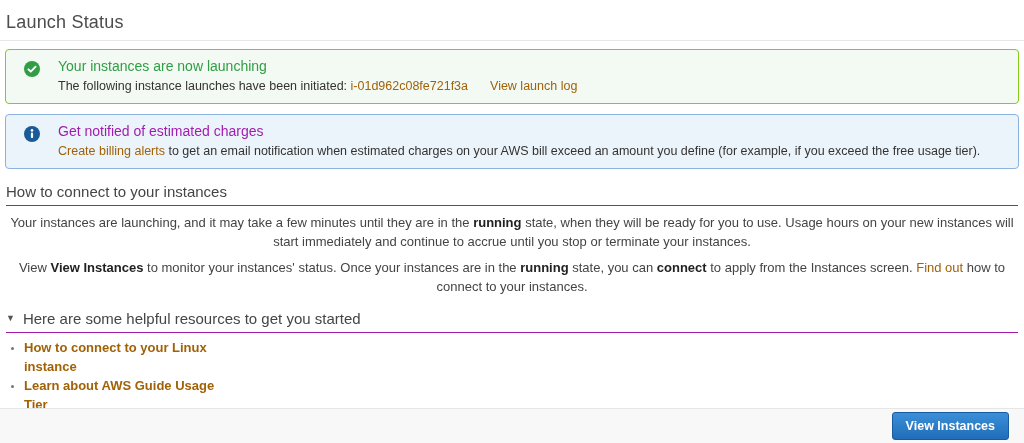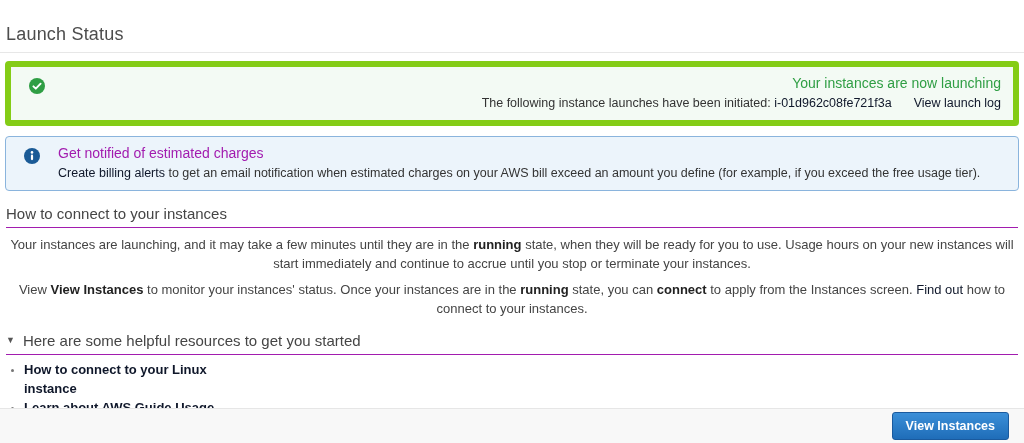--- a/index.html
+++ b/index.html
@@ -2,30 +2,30 @@
 <html><head>
 <meta charset="utf-8">
 <style>
   * { box-sizing: border-box; }
   html,body { margin:0; padding:0; }
   body {
     width:1024px; height:443px; position:relative; overflow:hidden;
     background:#ffffff; color:#444;
     font-family:"Liberation Sans", sans-serif; font-size:13px;
   }
-  a.lnk { color:#0f172a; text-decoration:none; cursor:pointer; }
+  a.lnk { color:#a16207; text-decoration:none; cursor:pointer; }
   b { color:#222; }
 
   
   .page-header { padding:8px 6px 0 6px; border-bottom:1px solid #e7e7e7; }
-  .page-header h1 { margin:16px 0 7px 0; font-size:18px; font-weight:400; color:#4d4d4d; letter-spacing:0.2px; }
+  .page-header h1 { margin:4px 0 7px 0; font-size:18px; font-weight:400; color:#4d4d4d; letter-spacing:0.2px; }
 
   
   .banner { display:flex; margin:8px 5px 0 5px; border-radius:4px; padding:8px 12px 9px 0; }
-  .banner.success { background:#f3faf4; border:6px solid #84cc16; margin-top:8px;text-align:right; }
+  .banner.success { background:#f3faf4; border:1px solid #84cc16; margin-top:8px; }
   .banner.info    { background:#ecf4fb; border:1px solid #8ab4dd; margin-top:10px; }
   .banner .icon-col { width:52px; min-width:52px; display:flex; justify-content:center; padding-top:3px; }
   .banner .body-col { flex:1; }
   .banner .banner-title { font-size:14px; line-height:17px; }
   .banner.success .banner-title { color:#2f9e44; }
   .banner.info    .banner-title { color:#a21caf; }
   .banner .banner-sub { margin-top:4px; font-size:12.5px; color:#333; line-height:15px; }
   .icon-check { color:#2f9e44; display:inline-block; width:16px; height:16px; }
   .icon-info  { color:#1a5a96; display:inline-block; width:16px; height:16px; }
   .view-log { margin-left:22px; }

